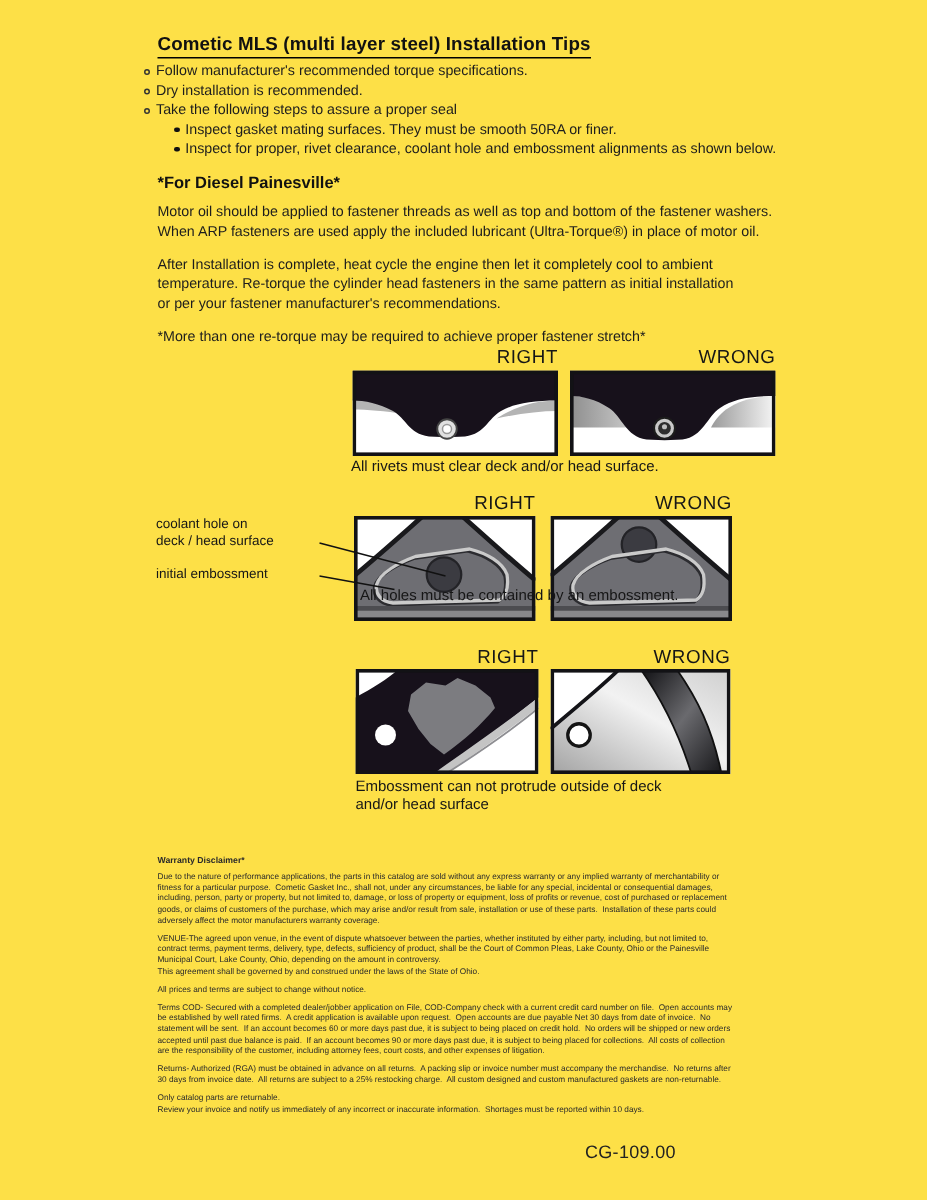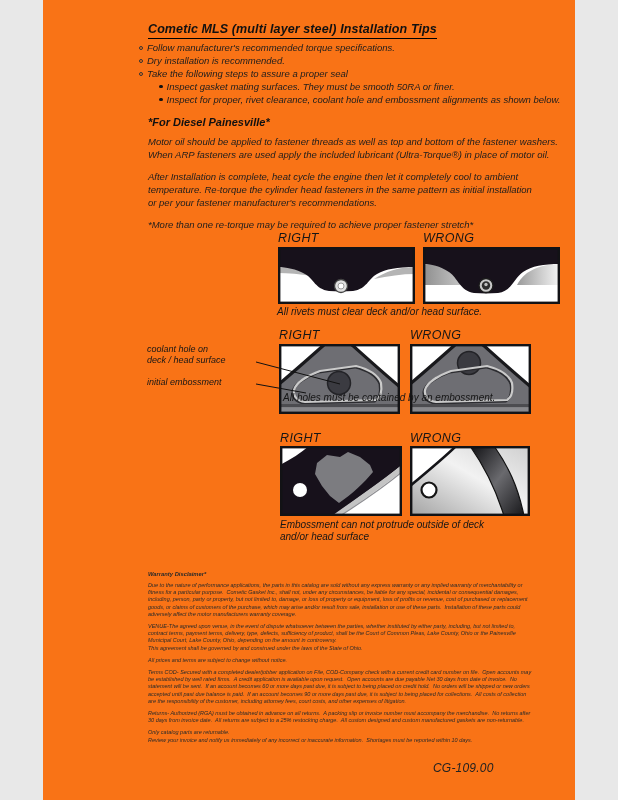--- a/index.html
+++ b/index.html
@@ -1,20 +1,20 @@
 <!DOCTYPE html>
 <html><head>
 <meta charset="utf-8">
 <style>
   * { margin:0; padding:0; box-sizing:border-box; }
   html,body { background:#e8e8e8; }
   .page {
-    position:relative; width:532px; height:800px; background:#f97316;
+    position:relative; width:618px; height:800px; background:#fde047;
     font-family:"Liberation Sans","DejaVu Sans",sans-serif; color:#1a1a1a;
-    overflow:hidden; margin:0 auto;font-style:italic;
+    overflow:hidden; margin:0 auto;
   }
   .abs { position:absolute; }
 
   .title {
     left:105px; top:22px; font-size:12.5px; font-weight:bold;
     border-bottom:1.5px solid #000; padding-bottom:2px; display:inline-block;
     letter-spacing:.1px; color:#111;
   }
 
   .tips { left:96px; top:41px; font-size:9.5px; color:#1d1d1d;text-align:right; }
@@ -27,21 +27,21 @@
   .marker-solid {
     width:3.5px; height:3.5px; background:#111; border-radius:50%;
     margin-right:4px; flex:none;
   }
 
   .diesel { left:105px; top:116px; color:#1d1d1d; }
   .diesel h2 { font-size:11px; font-weight:bold; margin:0 0 7px 0; color:#111; }
   .diesel p { font-size:9.5px; line-height:13px; margin:0 0 9px 0; white-space:pre; }
 
   .dlabel {
-    font-size:12.5px; letter-spacing:.4px; color:#161616; text-align:left;
+    font-size:12.5px; letter-spacing:.4px; color:#161616; text-align:right;
     height:13px; line-height:13px;
   }
   .dbox { line-height:0; }
   .dbox svg { display:block; }
   .dcaption { font-size:10px; color:#161616; white-space:pre-line; line-height:11.5px; }
 
   .annotation {
     font-size:9px; color:#161616; white-space:pre-line;
     line-height:11px; width:106px;
   }

